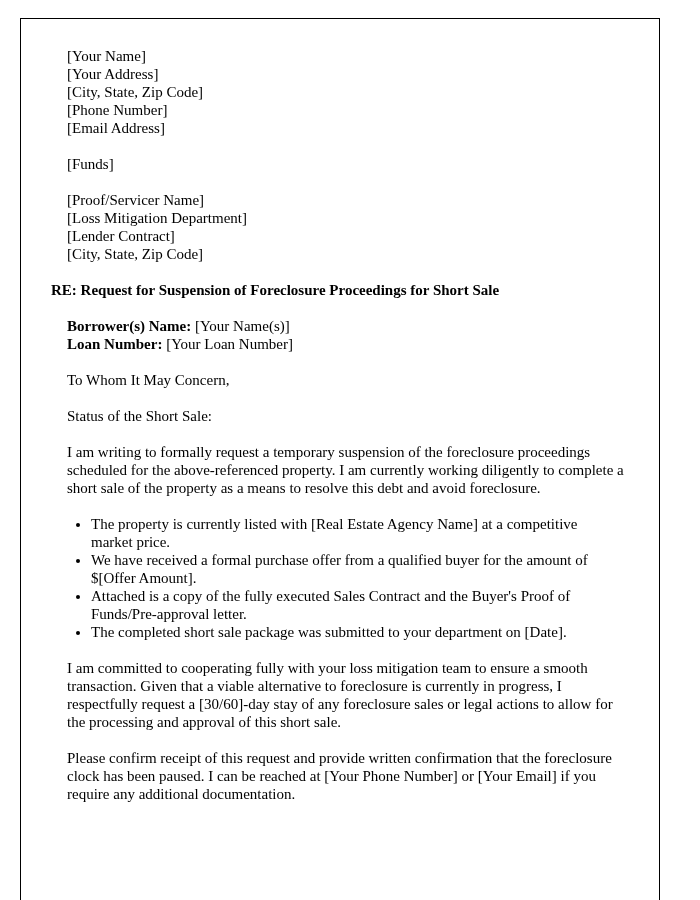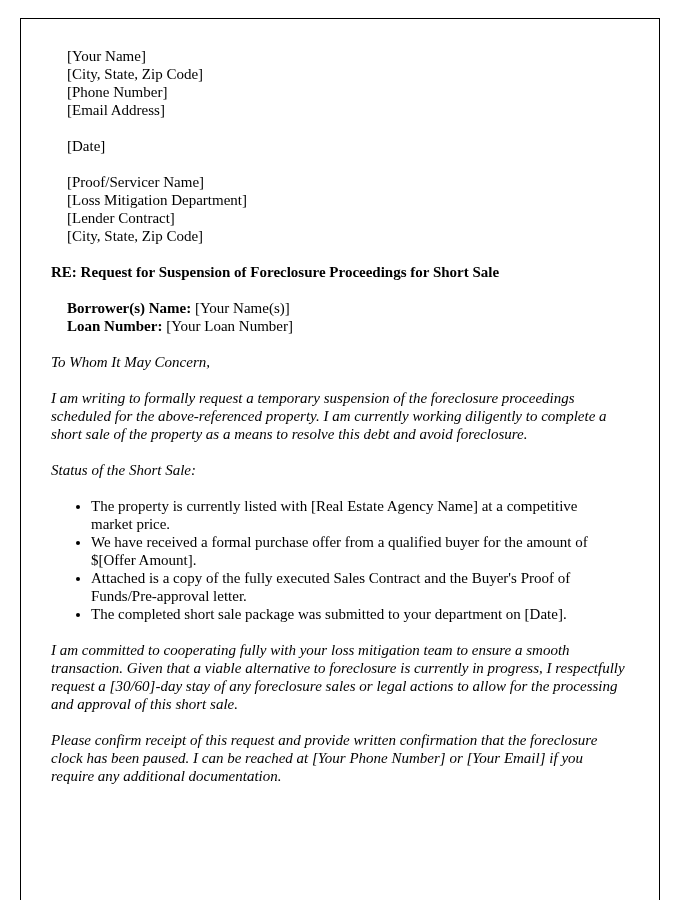--- a/index.html
+++ b/index.html
@@ -22,67 +22,68 @@
     width: 640px;
     height: 1060px; 
     border: 1px solid #000000;
     background: #ffffff;
     padding: 28px 30px 30px 30px;
     font-size: 15px;
     line-height: 18px;
   }
   .block { margin: 0 0 18px 16px; }
   .line { margin: 0; padding: 0; }
-  .para { margin: 0 0 18px 0; font-style: italic; }
+  .para { margin: 0 0 18px 16px; }
   .subject { font-weight: bold; margin: 0 0 18px 0; }
   .info-label { font-weight: bold; }
   ul.status-list {
     margin: 0 12px 18px 0;
     padding-left: 40px;
   }
   ul.status-list li {
     margin: 0;
     padding: 0;
   }
 </style>
 </head>
 <body>
 
 <div class="letter-page">
 
   <div class="block">
     <div class="line">[Your Name]</div>
+    <div class="line">[Your Address]</div>
     <div class="line">[City, State, Zip Code]</div>
     <div class="line">[Phone Number]</div>
     <div class="line">[Email Address]</div>
   </div>
 
   <div class="block">
-    <div class="line">[Date]</div>
+    <div class="line">[Funds]</div>
   </div>
 
   <div class="block">
     <div class="line">[Proof/Servicer Name]</div>
     <div class="line">[Loss Mitigation Department]</div>
     <div class="line">[Lender Contract]</div>
     <div class="line">[City, State, Zip Code]</div>
   </div>
 
   <div class="subject">RE: Request for Suspension of Foreclosure Proceedings for Short Sale</div>
 
   <div class="block">
     <div class="line"><span class="info-label">Borrower(s) Name:</span><span> [Your Name(s)]</span></div>
     <div class="line"><span class="info-label">Loan Number:</span><span> [Your Loan Number]</span></div>
   </div>
 
   <div class="para">To Whom It May Concern,</div>
 
+  <div class="para">Status of the Short Sale:</div>
+
   <div class="para">I am writing to formally request a temporary suspension of the foreclosure proceedings scheduled for the above-referenced property. I am currently working diligently to complete a short sale of the property as a means to resolve this debt and avoid foreclosure.</div>
-
-  <div class="para">Status of the Short Sale:</div>
 
   <ul class="status-list">
     <li>The property is currently listed with [Real Estate Agency Name] at a competitive market price.</li>
     <li>We have received a formal purchase offer from a qualified buyer for the amount of $[Offer Amount].</li>
     <li>Attached is a copy of the fully executed Sales Contract and the Buyer's Proof of Funds/Pre-approval letter.</li>
     <li>The completed short sale package was submitted to your department on [Date].</li>
   </ul>
 
   <div class="para">I am committed to cooperating fully with your loss mitigation team to ensure a smooth transaction. Given that a viable alternative to foreclosure is currently in progress, I respectfully request a [30/60]-day stay of any foreclosure sales or legal actions to allow for the processing and approval of this short sale.</div>
 

